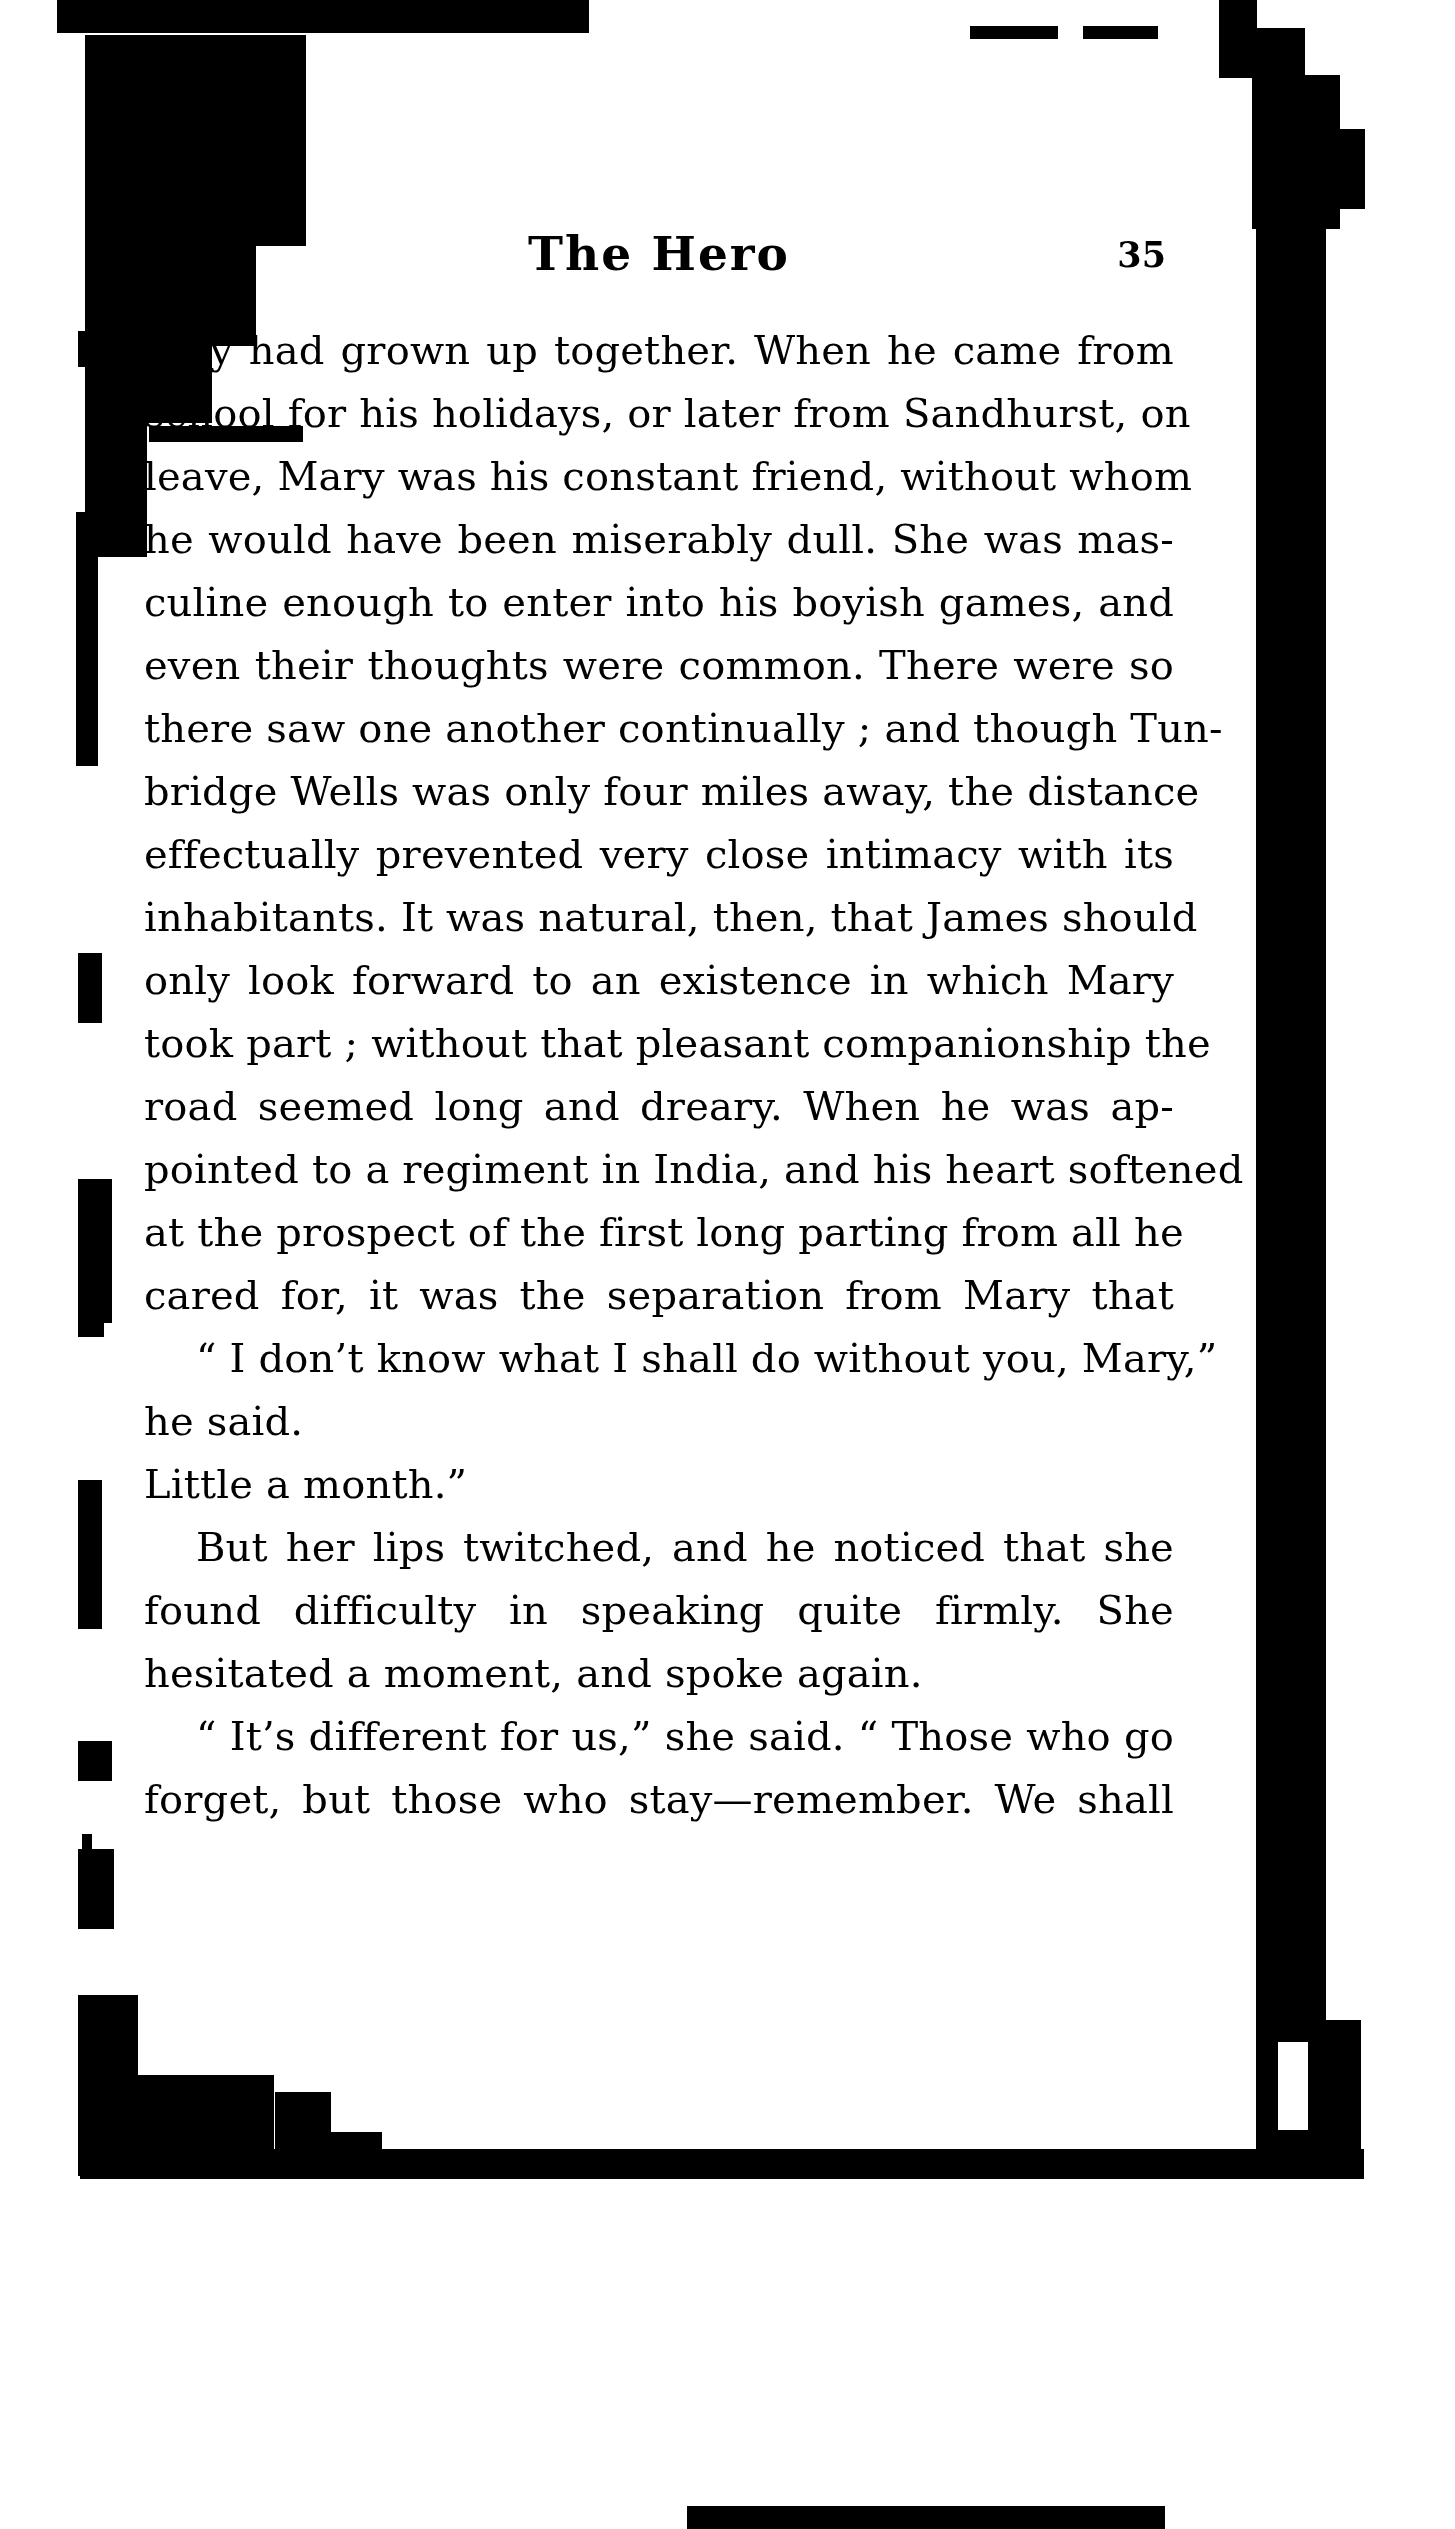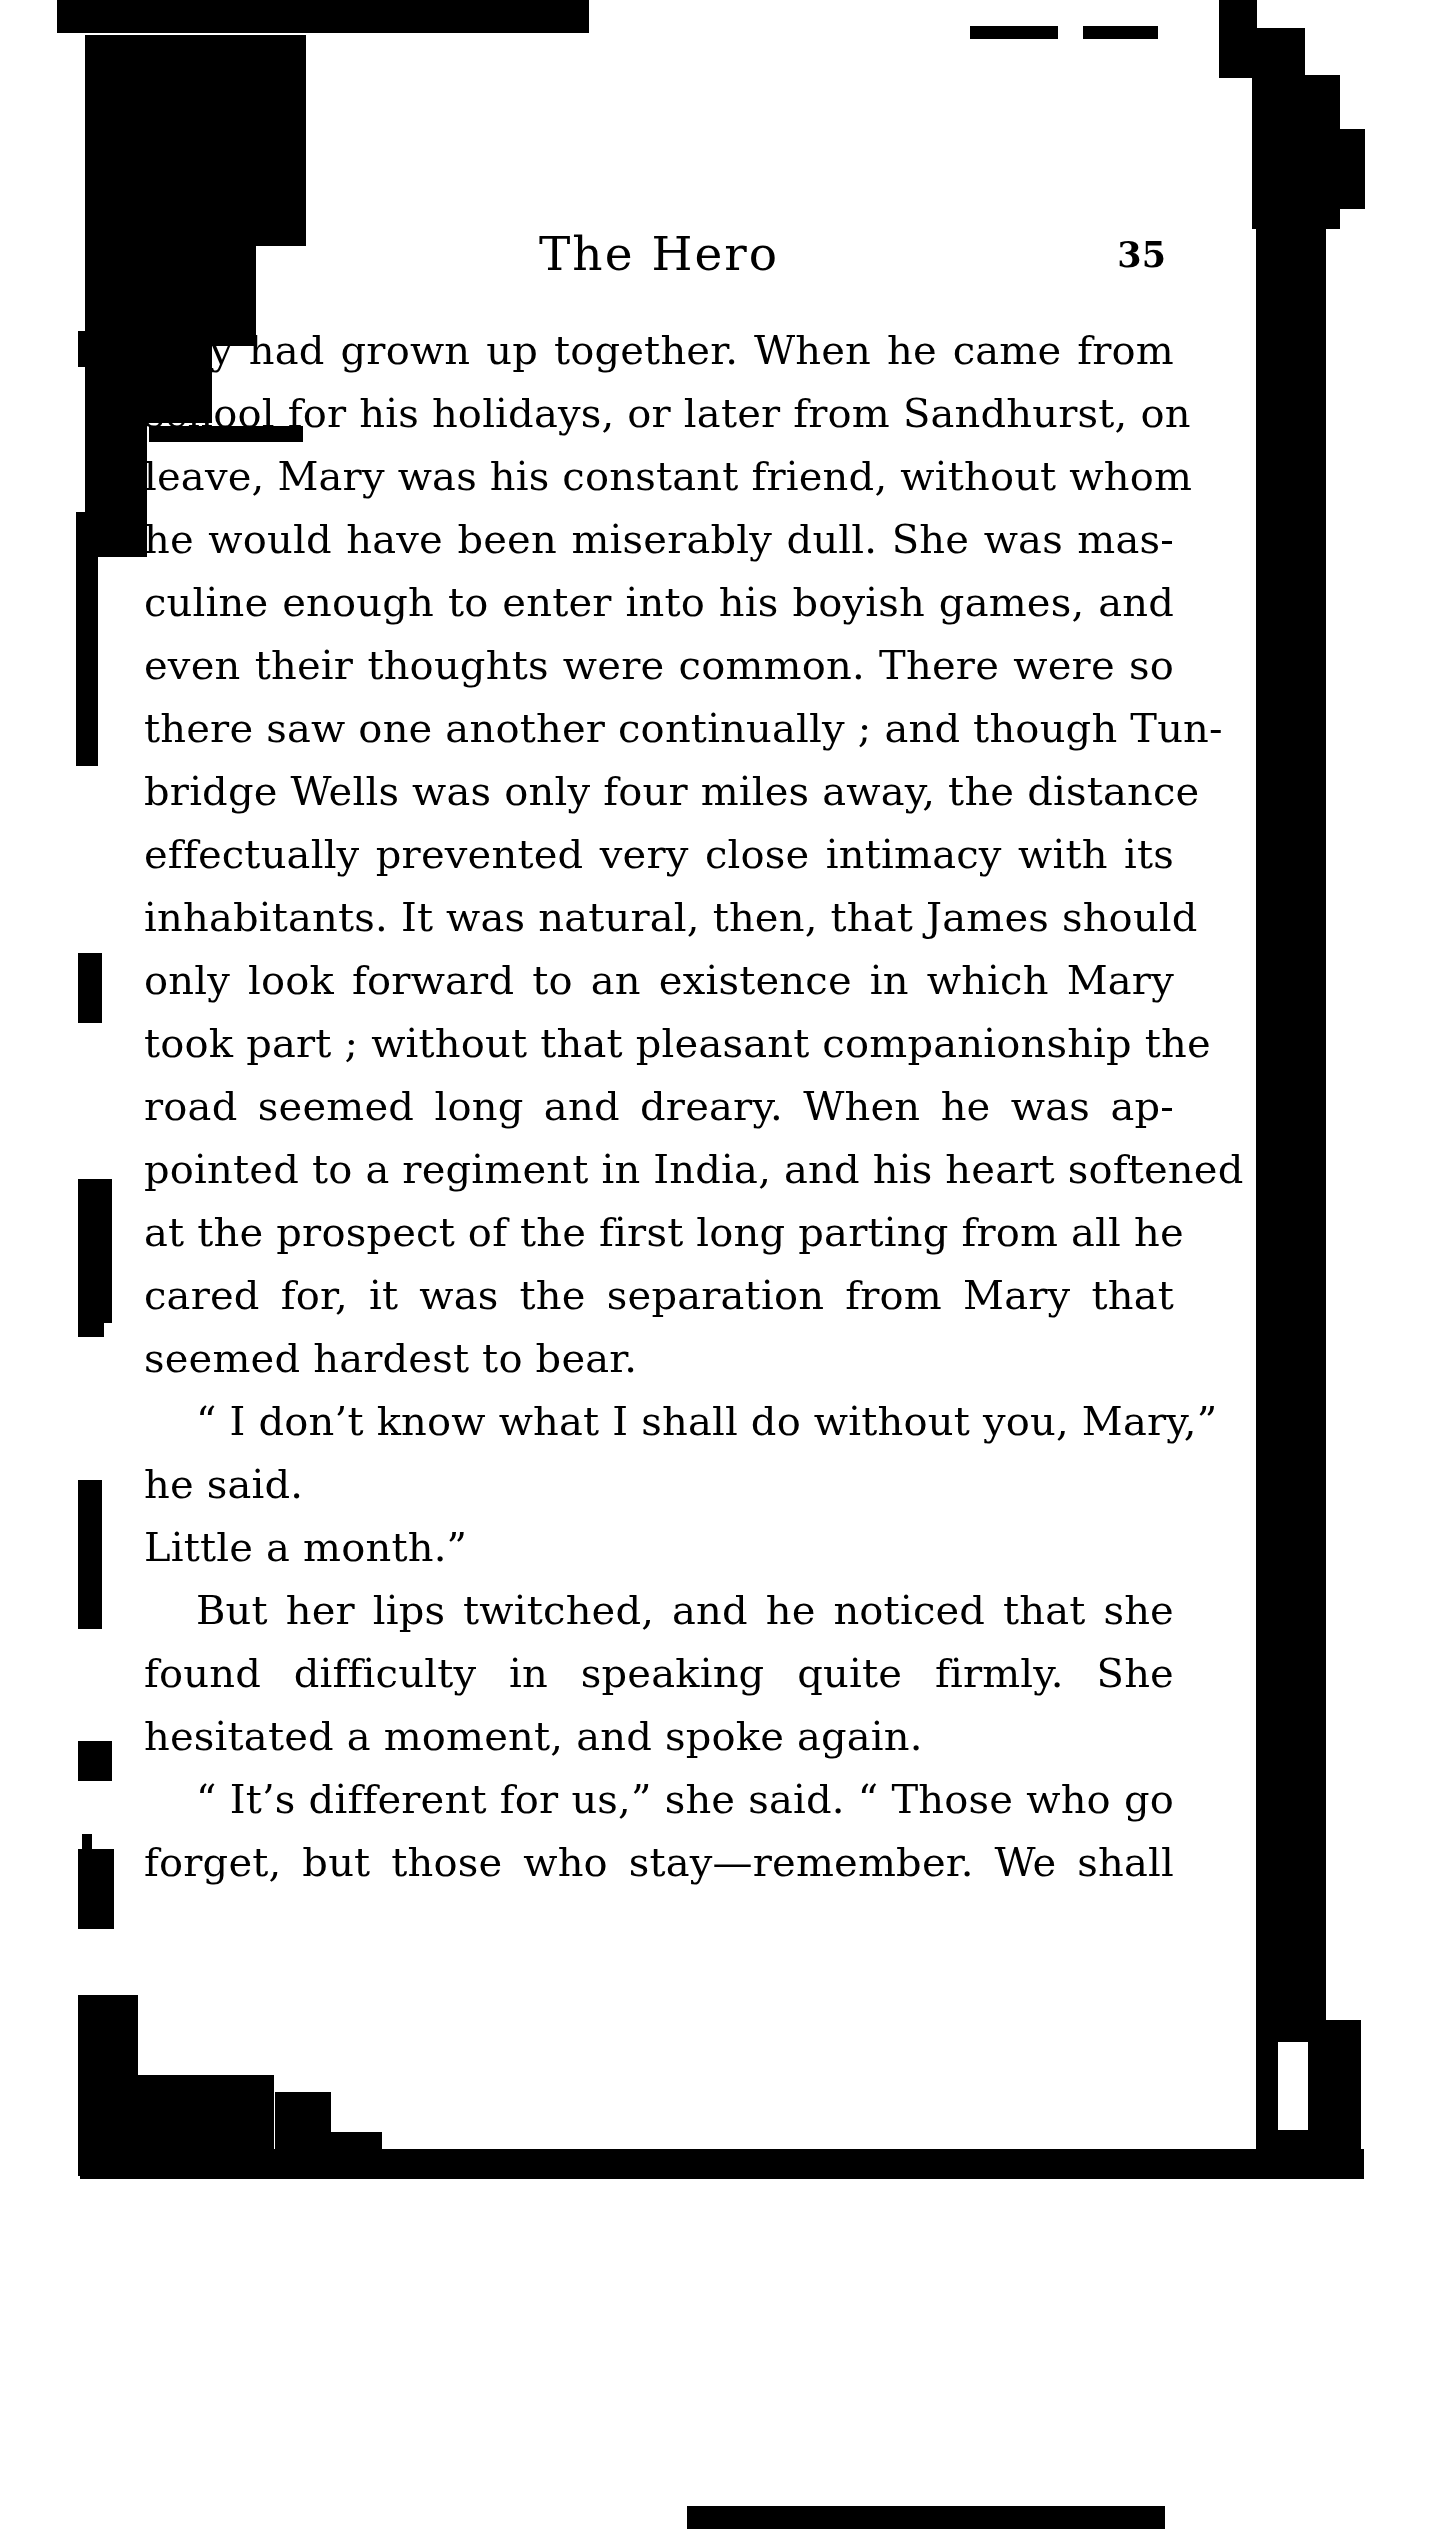--- a/index.html
+++ b/index.html
@@ -13,21 +13,21 @@
   }
   
   .ink{position:absolute;background:#000;}
   .paper{position:absolute;background:#fff;}
 
   .header-row{
     position:absolute;left:144px;top:223px;width:1030px;height:62px;
   }
   .running-head{
     position:absolute;left:0;right:0;text-align:center;
-    font-size:47px;font-weight:normal;letter-spacing:2px;
+    font-size:47px;font-weight:bold;letter-spacing:2px;
     line-height:62px;
   }
   .page-number{
     position:absolute;right:8px;top:4px;
     font-size:35px;font-weight:bold;line-height:56px;
   }
   .body-text{
     position:absolute;left:144px;top:319px;width:1030px;
     font-size:40px;
   }
@@ -66,21 +66,20 @@
     <div class="line">there saw one another continually ; and though Tun-</div>
     <div class="line">bridge Wells was only four miles away, the distance</div>
     <div class="line">effectually prevented very close intimacy with its</div>
     <div class="line">inhabitants.  It was natural, then, that James should</div>
     <div class="line">only look forward to an existence in which Mary</div>
     <div class="line">took part ; without that pleasant companionship the</div>
     <div class="line">road seemed long and dreary.  When he was ap-</div>
     <div class="line">pointed to a regiment in India, and his heart softened</div>
     <div class="line">at the prospect of the first long parting from all he</div>
     <div class="line">cared for, it was the separation from Mary that</div>
-    <div class="line para-end">seemed hardest to bear.</div>
     <div class="line indent">“ I don’t know what I shall do without you, Mary,”</div>
     <div class="line para-end">he said.</div>
     <div class="line para-end">Little a month.”</div>
     <div class="line indent">But her lips twitched, and he noticed that she</div>
     <div class="line">found difficulty in speaking quite firmly.  She</div>
     <div class="line para-end">hesitated a moment, and spoke again.</div>
     <div class="line indent">“ It’s different for us,” she said.  “ Those who go</div>
     <div class="line">forget, but those who stay—remember.  We shall</div>
   </div>
 

